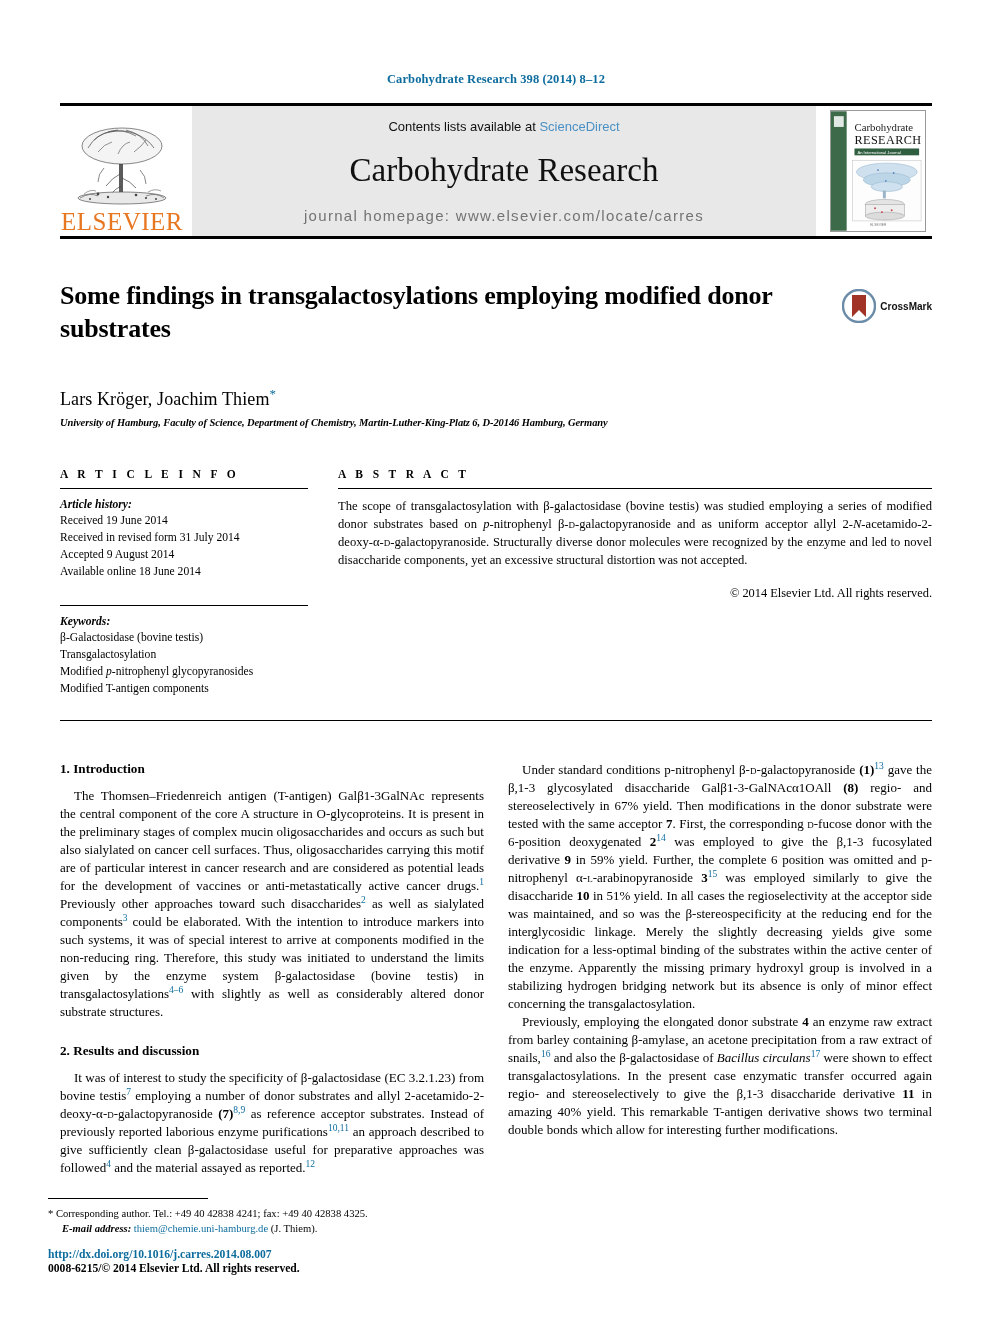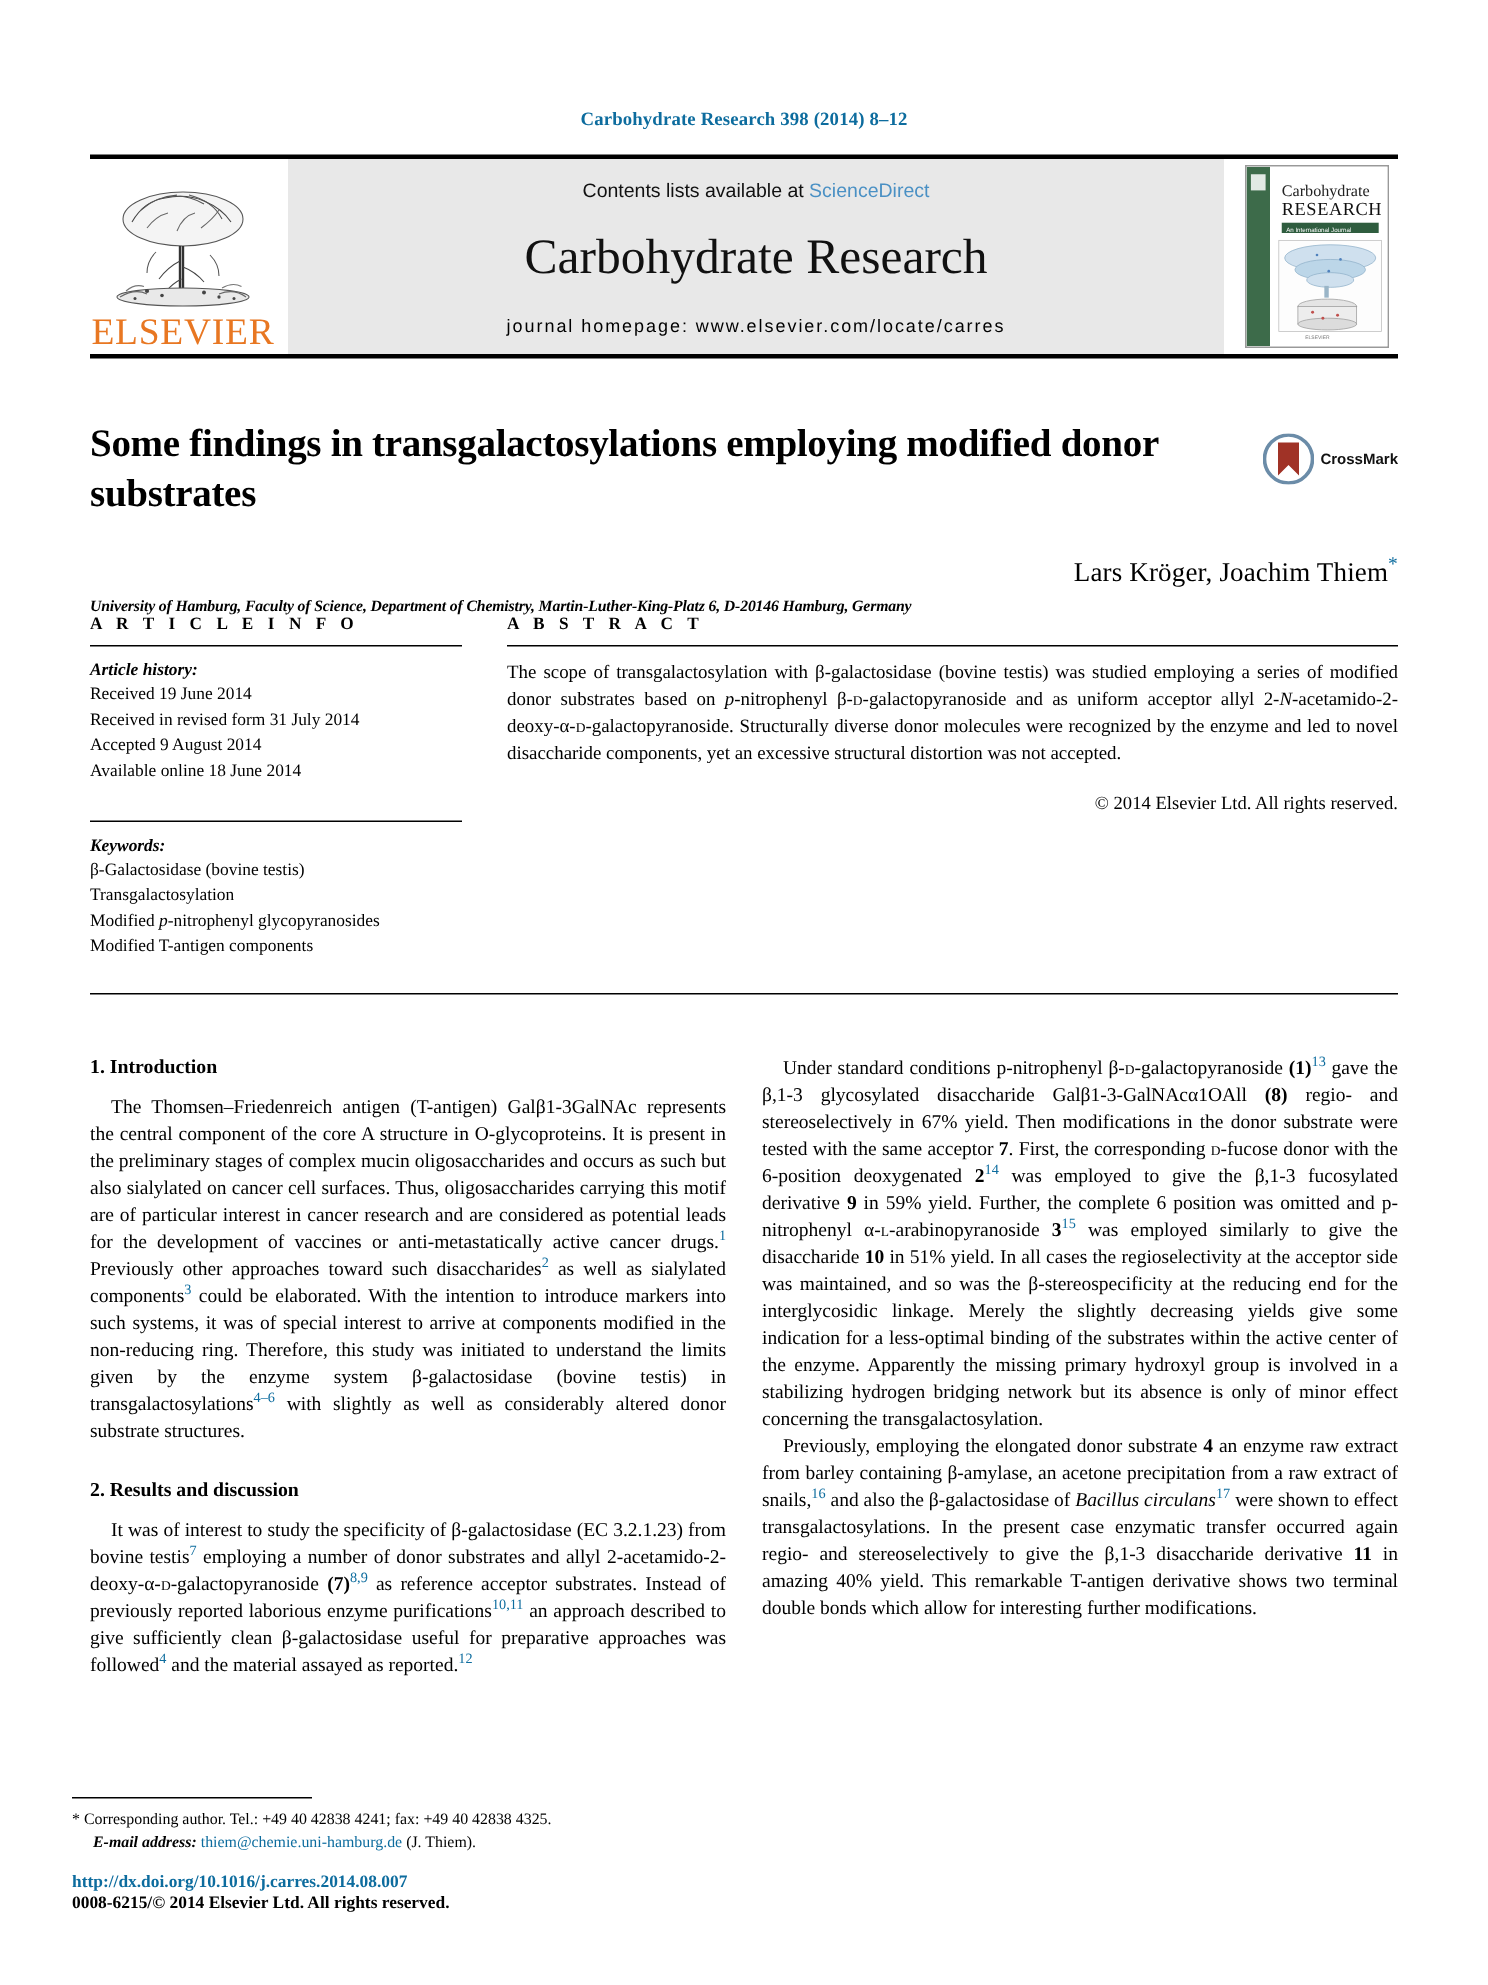--- a/index.html
+++ b/index.html
@@ -70,23 +70,23 @@
   }
   .sd-link { color: #4a90c4; }
   .journal-name {
     font-family: "Liberation Serif", serif;
     font-size: 33px;
     color: #111;
     line-height: 1;
   }
   .homepage-line {
     font-family: "Liberation Sans", sans-serif;
-    font-size: 12px;
+    font-size: 15px;
     letter-spacing: 1.3px;
-    color: #000000;
+    color: #737373;
     text-align: center;
   }
   .cover-block {
     flex: 0 0 108px;
     width: 108px;
     display: flex;
     align-items: center;
     justify-content: center;
   }
   .cover-img { border: 1px solid #999; display:block; }
@@ -99,23 +99,22 @@
     font-size: 26px;
     font-weight: bold;
     line-height: 1.28;
     margin: 0;
     max-width: 760px;
     letter-spacing: -0.2px;
   }
   .authors {
     font-family: "Liberation Serif", serif;
     font-size: 18px;
-    margin-top: 22px;
+    margin-top: 40px;
     letter-spacing: 0.1px;
-    text-align: right;
   }
   .authors sup { color: #0d6c9e; font-size: 13px; }
   .affiliation {
     font-family: "Liberation Serif", serif;
     font-style: italic;
     font-weight: bold;
     font-size: 10.5px;
     margin-top: 7px;
     letter-spacing: -0.1px;
   }
@@ -130,20 +129,21 @@
   .crossmark-label {
     font-family: "Liberation Sans", sans-serif;
     font-size: 10px;
     font-weight: bold;
     color: #111;
   }
 
   
   .info-abstract {
     display: flex;
+    margin-top: 40px;
     gap: 30px;
   }
   .col-info { flex: 0 0 248px; }
   .col-abstract { flex: 1 1 auto; }
   .sec-head {
     font-family: "Liberation Serif", serif;
     font-weight: bold;
     font-size: 11.5px;
     letter-spacing: 3.4px;
   }

